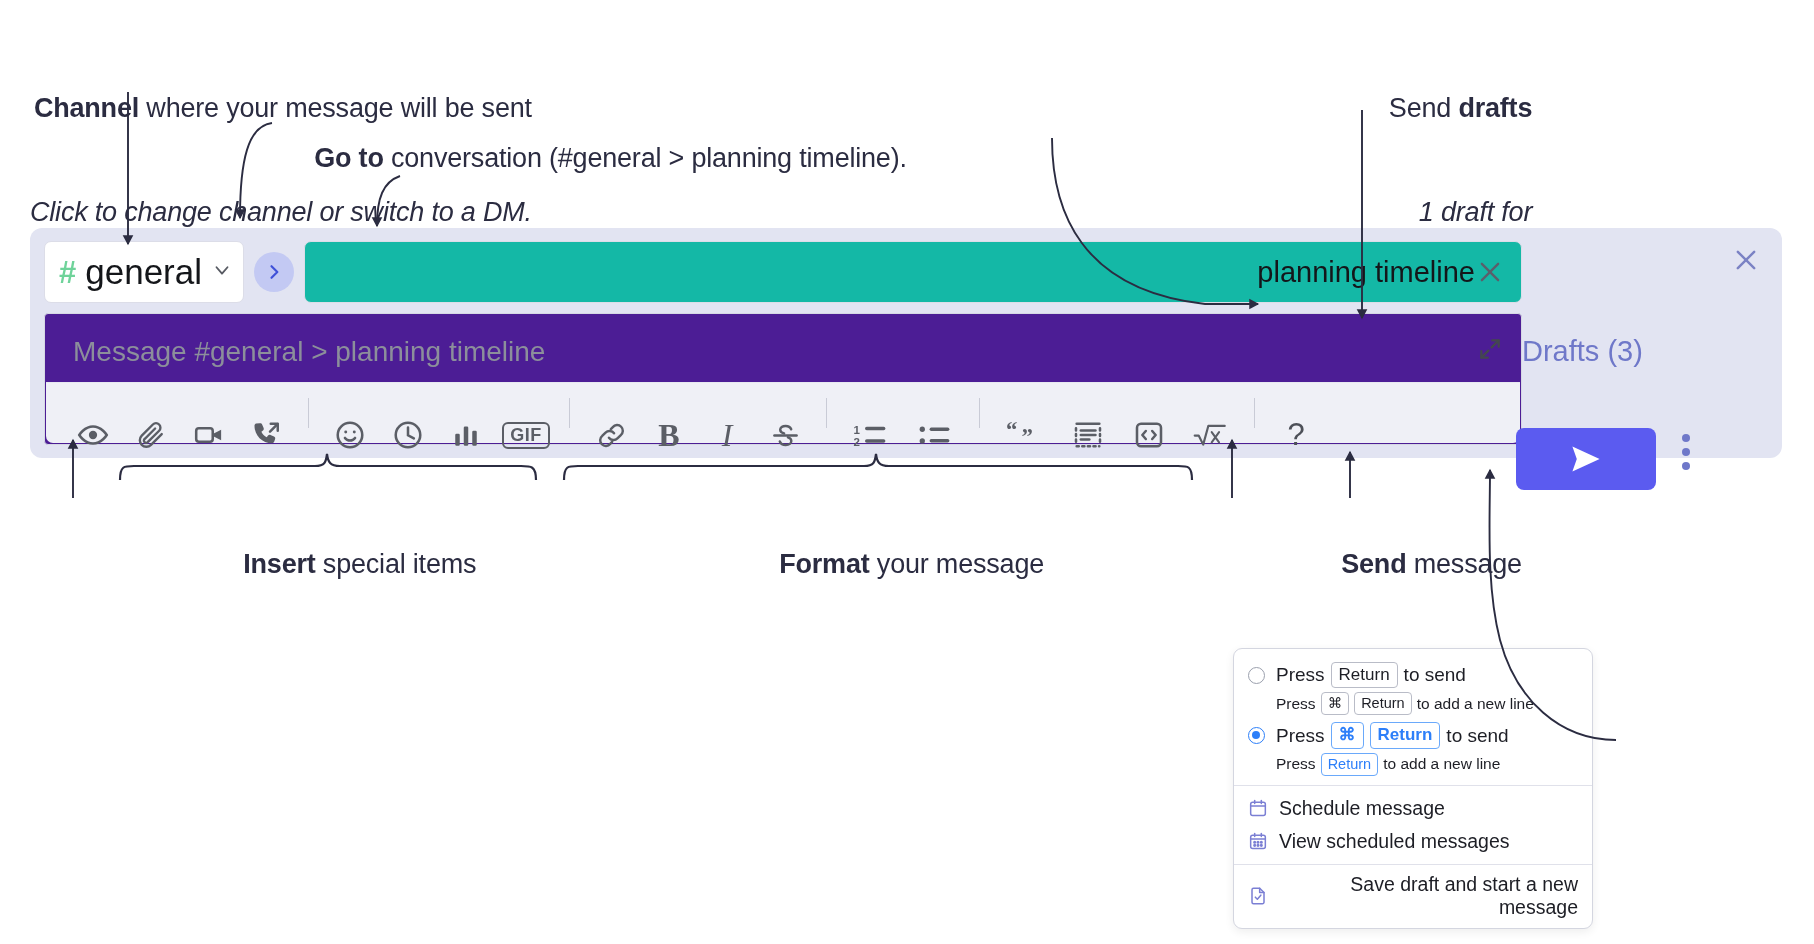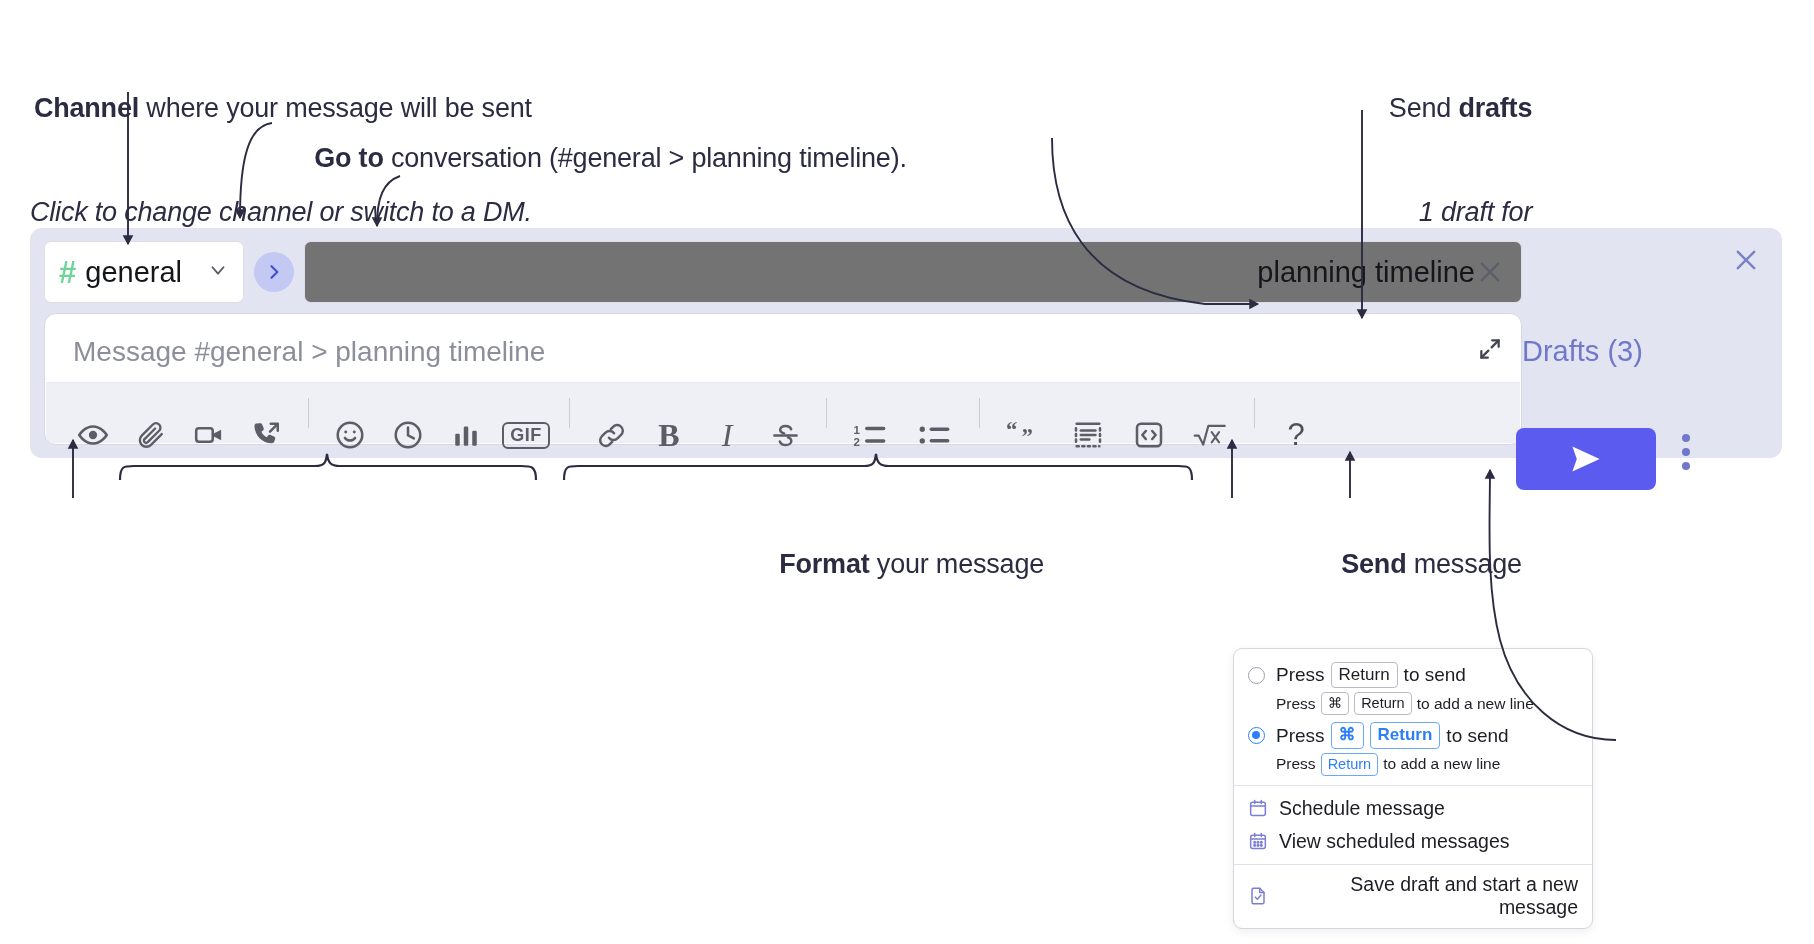--- a/index.html
+++ b/index.html
@@ -45,52 +45,52 @@
   .chan-btn {
     width: 200px; height: 62px;
     background: #fff;
     border: 1px solid #dcdde8;
     border-radius: 7px;
     display: flex; align-items: center; gap: 9px;
     padding: 0 14px;
     cursor: pointer;
   }
   .hash { color: #6fd39a; font-size: 31px; font-weight: 700; line-height: 1; }
-  .chan-name { color: #14161a; font-size: 29px; }
+  .chan-name { color: #14161a; font-size: 35px; }
   .chev { margin-left: auto; color: #585b63; }
 
   .goto-btn {
     width: 40px; height: 40px;
     border-radius: 50%;
     background: #c3c9f3;
     display: flex; align-items: center; justify-content: center;
     cursor: pointer;
     flex: 0 0 auto;
   }
   .goto-btn svg { display:block; }
 
   .topic-field {
     flex: 1;
     height: 62px;
-    background: #737373;
+    background: #14b8a6;
     border: 1px solid #dcdde8;
     border-radius: 7px;
     display: flex; align-items: center;
     padding: 0 16px 0 18px;
   }
   .topic-text { font-size: 29px; color: #14161a; flex: 1; }
   .topic-clear { color: #5b5f6b; cursor: pointer; display:flex; }
 
   .msgbox {
     position: absolute;
     left: 0; top: 72px;
     width: 100%; height: 132px;
-    background: #ffffff;
+    background: #4c1d95;
     border: 1px solid #d6d8e4;
-    border-radius: 12px;
+    border-radius: 4px;
   }
   .msg-placeholder {
     position: absolute; left: 28px; top: 22px;
     font-size: 28px; color: #8c8f9b;
   }
   .expand-btn {
     position: absolute; right: 18px; top: 22px;
     cursor: pointer; color: #44474f;
   }
   .toolbar {
@@ -206,20 +206,23 @@
 
 
 
   <div class="anno" style="left:1333px; top:22px;">
     <div><span>Send </span><b>drafts</b></div>
     <div><i>1 draft for</i></div>
     <div><i>this conversation</i></div>
   </div>
 
 
+  <div class="anno" style="left:214px; top:512px;">
+    <b>Insert</b><span> special items</span>
+  </div>
 
   <div class="anno" style="left:750px; top:512px;">
     <b>Format</b><span> your message</span>
   </div>
 
 
   <div class="anno" style="left:1312px; top:512px;">
     <b>Send</b><span> message</span>
   </div>
 

